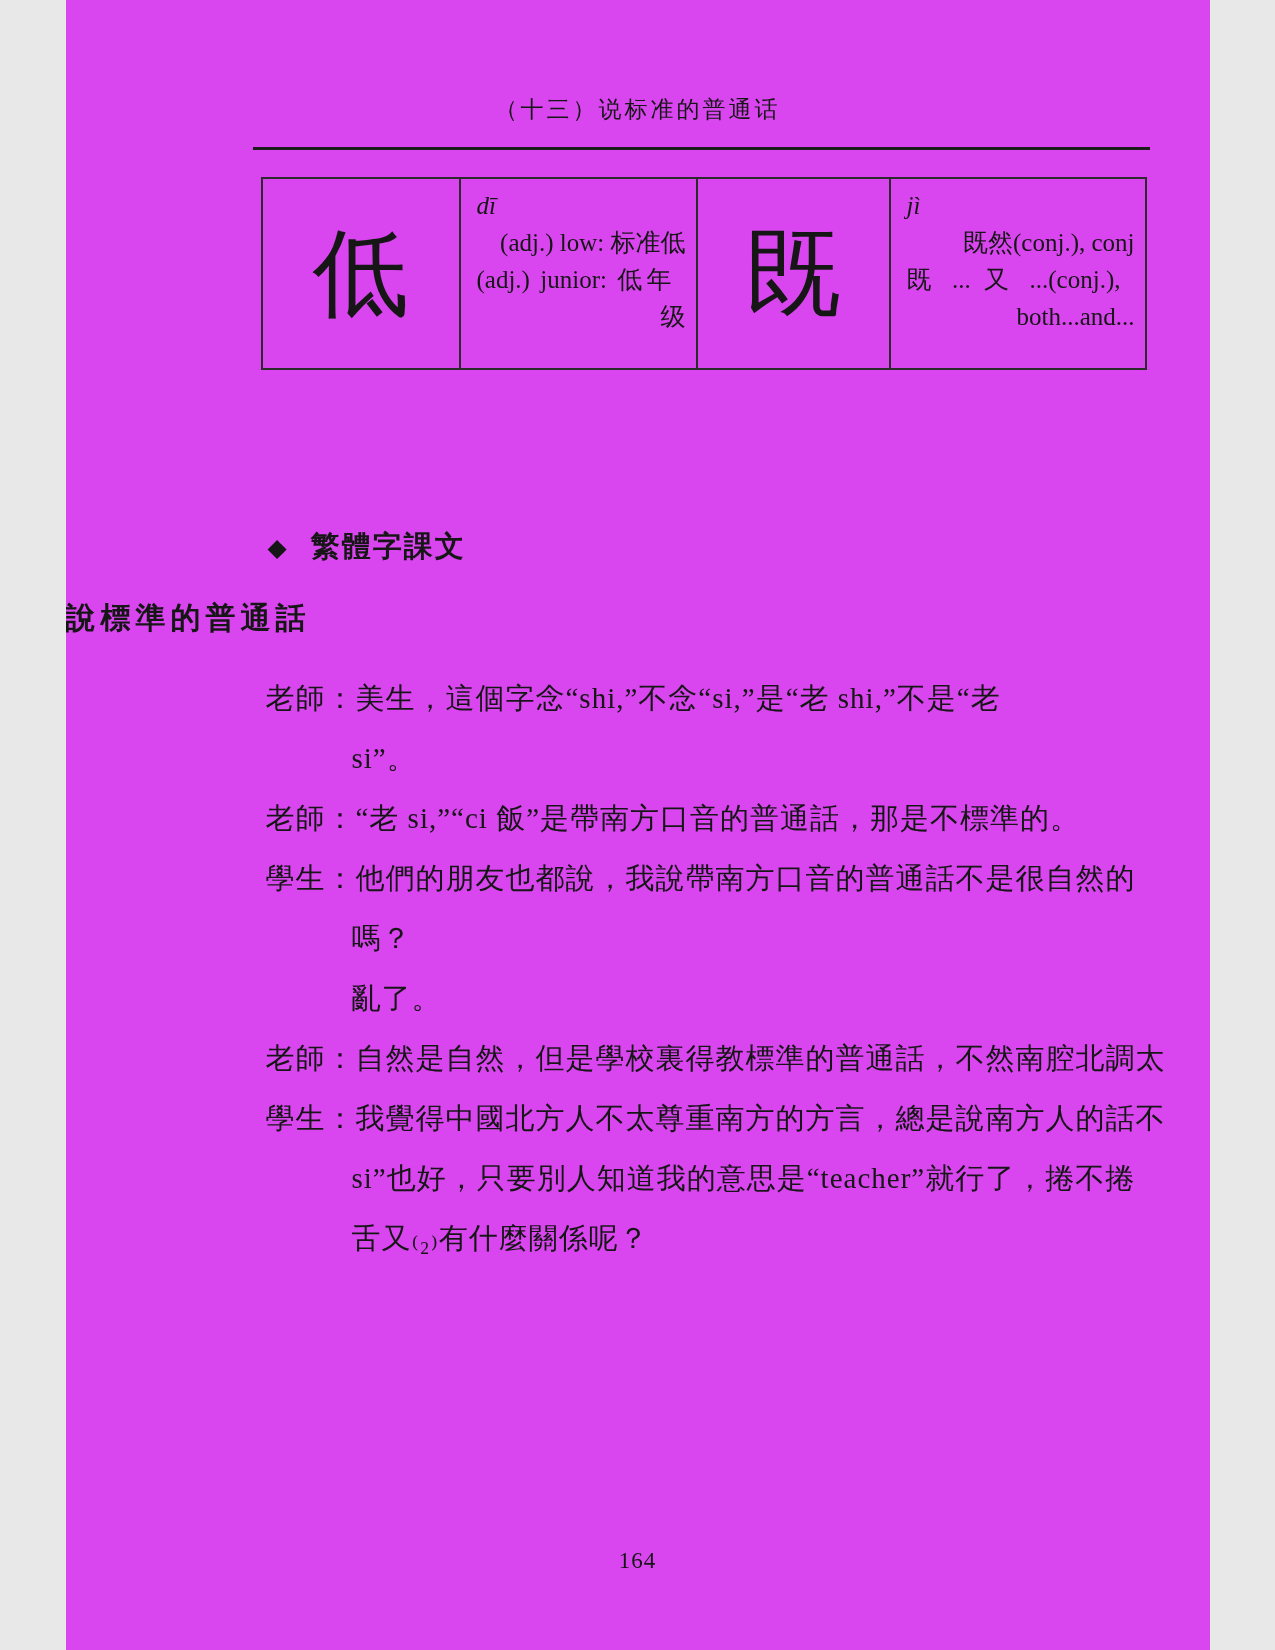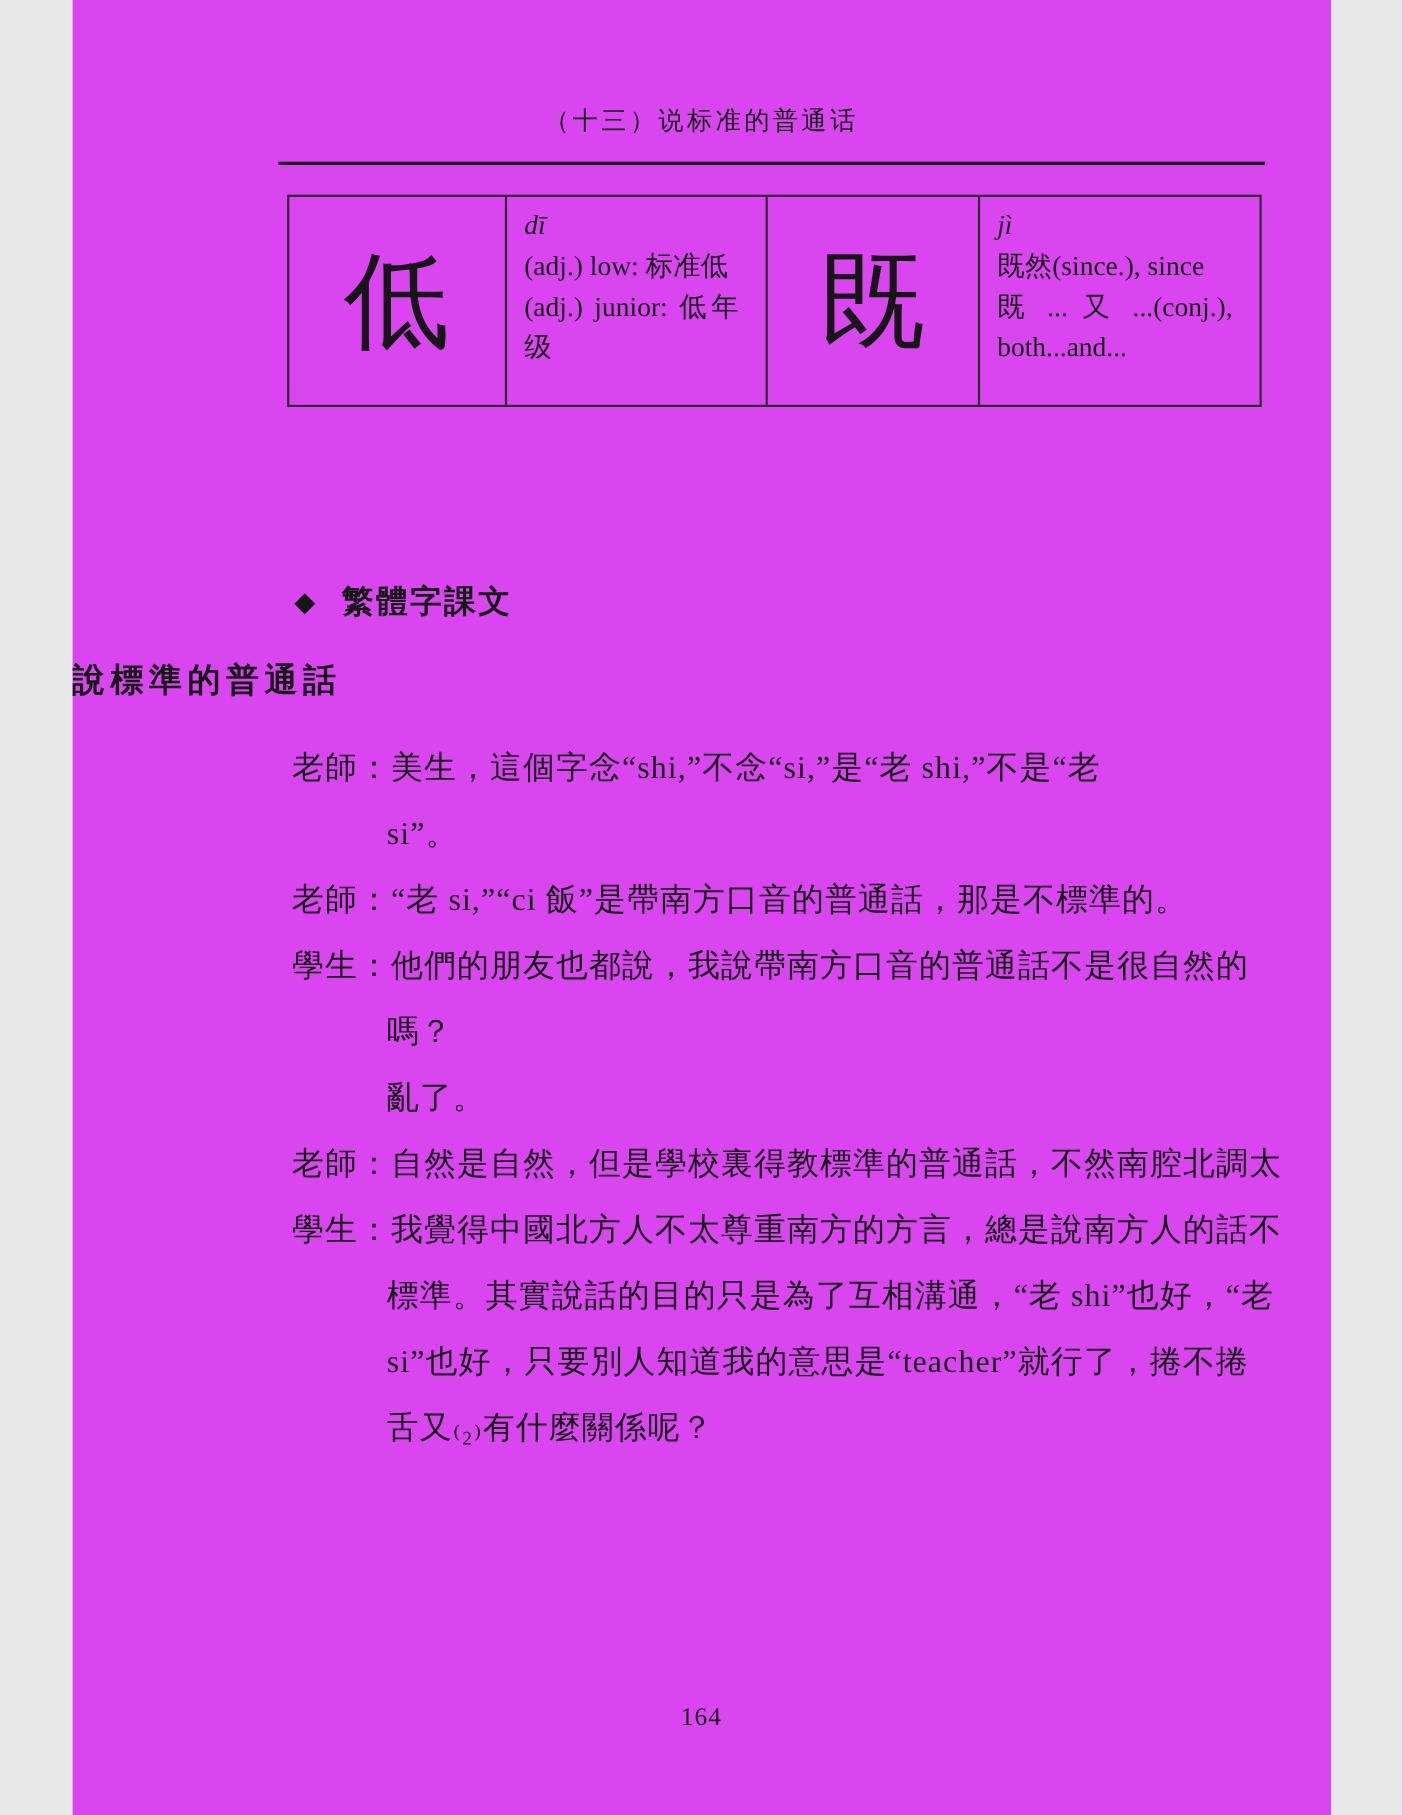--- a/index.html
+++ b/index.html
@@ -35,21 +35,21 @@
     font-size:96px; line-height:1;
   }
   .char-cell.c2 { flex:0 0 193px; }
   .def-cell {
     flex:0 0 237px;
     padding:8px 10px 0 16px;
     font-size:25px; line-height:37px;
   }
   .def-cell.d2 { flex:1 1 auto; }
   .pinyin { font-style:italic; }
-  .defline { white-space:nowrap; }
+  .defline { white-space:nowrap;text-align:right; }
   .defline.just { white-space:normal; text-align:justify; text-align-last:justify; padding-right:14px; }
   .section-row {
     position:absolute; top:527px; left:202px;
     font-size:29px; font-weight:bold; letter-spacing:2px;
     display:flex; align-items:center;
   }
   .bullet { font-size:25px; margin-right:22px; }
   .text-title {
     position:absolute; top:582px; left:0; width:100%;
     font-size:30px; font-weight:bold; letter-spacing:5px;margin-top:16px;
@@ -81,21 +81,21 @@
       <div class="pinyin">dī</div>
       <div class="defline">(adj.) low: 标准低</div>
       <div class="defline just">(adj.) junior: 低年</div>
       <div class="defline">级</div>
     </div>
     <div class="cell char-cell c2">
       <span>既</span>
     </div>
     <div class="cell def-cell d2">
       <div class="pinyin">jì</div>
-      <div class="defline">既然(since.), since</div>
+      <div class="defline">既然(conj.), conj</div>
       <div class="defline just">既 ... 又 ...(conj.),</div>
       <div class="defline">both...and...</div>
     </div>
   </div>
 
   <div class="section-row">
     <span class="bullet">◆</span>
     <span>繁體字課文</span>
   </div>
 
@@ -128,21 +128,20 @@
       <div class="dline cont">亂了。</div>
       <div class="dline">
         <span class="speaker">老師：</span><span>自然是自然，但是學校裏得教標準的普通話，不然南腔北調太</span>
       </div>
     </div>
 
     <div class="turn">
       <div class="dline">
         <span class="speaker">學生：</span><span>我覺得中國北方人不太尊重南方的方言，總是說南方人的話不</span>
       </div>
-      <div class="dline cont">標準。其實說話的目的只是為了互相溝通，“老 shi”也好，“老</div>
       <div class="dline cont">si”也好，只要別人知道我的意思是“teacher”就行了，捲不捲</div>
       <div class="dline cont">舌又₍₂₎有什麼關係呢？</div>
     </div>
 
   </div>
 
   <div class="page-number">164</div>
 
 </div>
 

